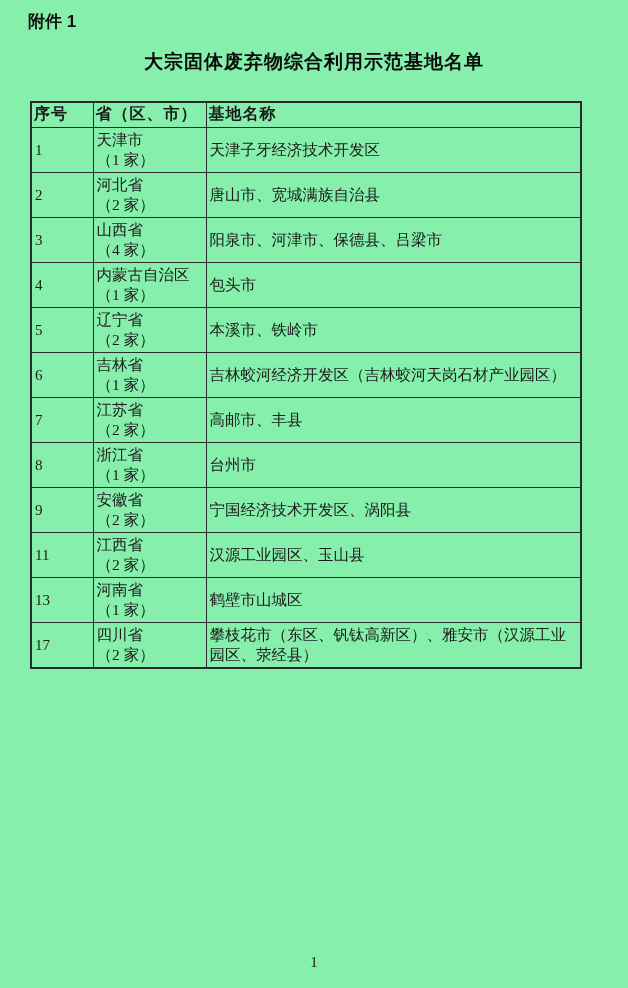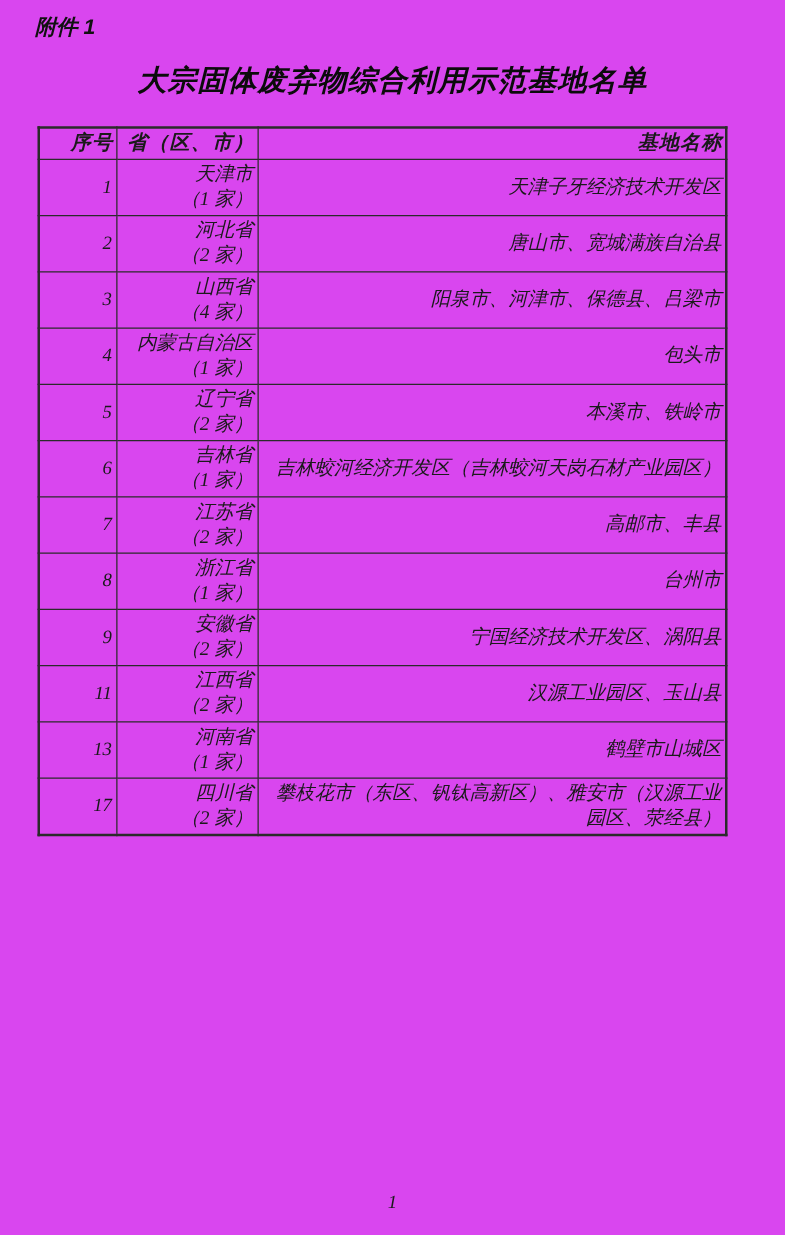--- a/index.html
+++ b/index.html
@@ -1,63 +1,62 @@
 <!DOCTYPE html>
 <html><head>
 <meta charset="utf-8">
 <style>
   * { box-sizing: border-box; }
   html, body { margin: 0; padding: 0; background: #ffffff; }
   .page {
     position: relative;
     width: 628px;
     height: 988px;
-    background: #d946ef;
+    background: #86efac;
     color: #1a1a1a;
     font-family: "Liberation Serif", serif;
     overflow: hidden;
-    font-style: italic;
   }
   .attachment-label {
     position: absolute;
     top: 10px;
     left: 28px;
     font-family: "Liberation Sans", sans-serif;
     font-weight: 700;
     font-size: 17px;
     color: #111111;
   }
   .doc-title {
     position: absolute;
     top: 49px;
     left: 0;
     right: 0;
     text-align: center;
     font-family: "Liberation Sans", sans-serif;
     font-weight: 700;
-    font-size: 23px;
+    font-size: 19px;
     letter-spacing: 1px;
     color: #0b0b0b;
   }
   .base-table {
     position: absolute;
     top: 101px;
     left: 30px;
     width: 550px;
     border-collapse: collapse;
     table-layout: fixed;
     border: 2px solid #2b2b2b;
     font-size: 15.5px;
   }
   .base-table col.col-no   { width: 62px; }
   .base-table col.col-prov { width: 113px; }
   .base-table col.col-base { width: 375px; }
   .base-table th, .base-table td {
     border: 1px solid #2b2b2b;
-    text-align: right;
+    text-align: left;
     vertical-align: middle;
     color: #1a1a1a;
   }
   .base-table th {
     height: 25px;
     padding: 1px 2px;
     font-family: "Liberation Sans", sans-serif;
     font-weight: 700;
     font-size: 16px;
     letter-spacing: 1px;

